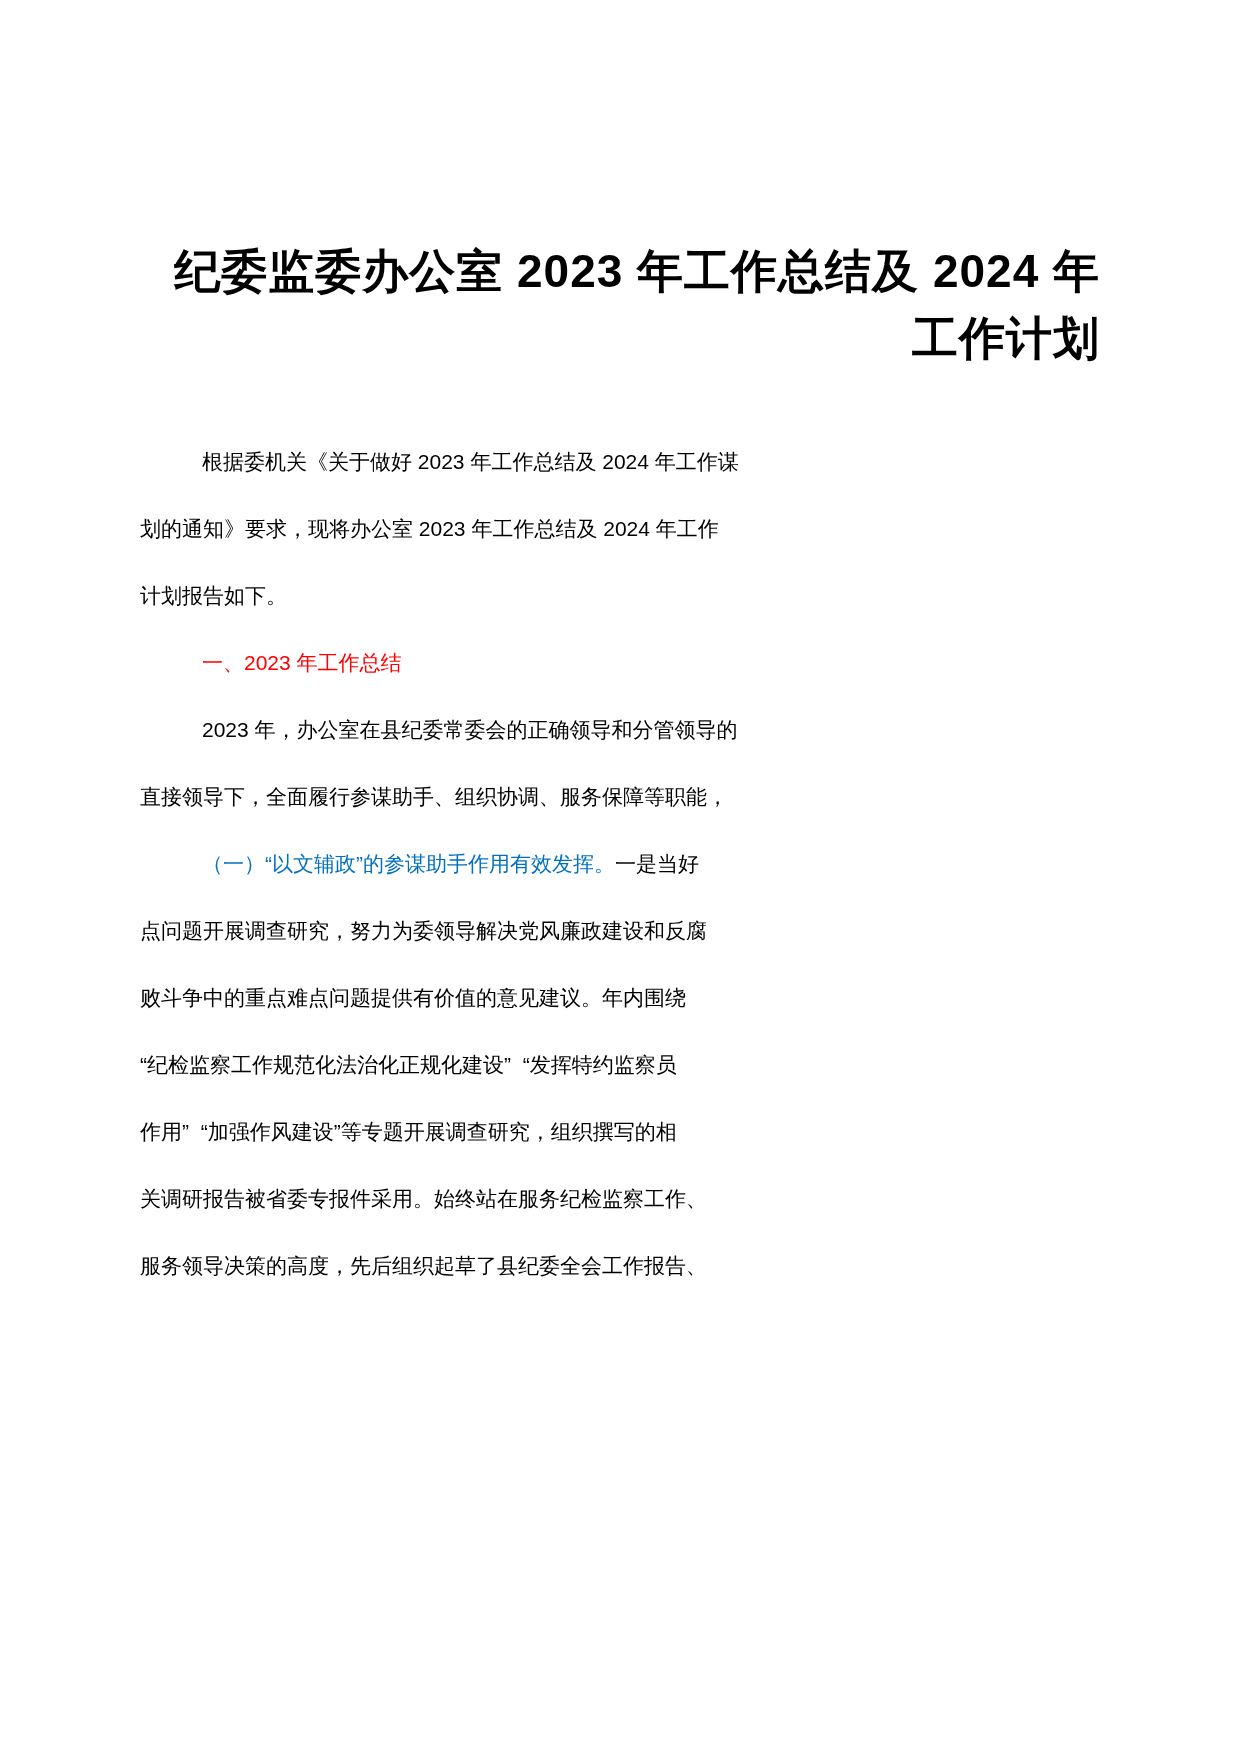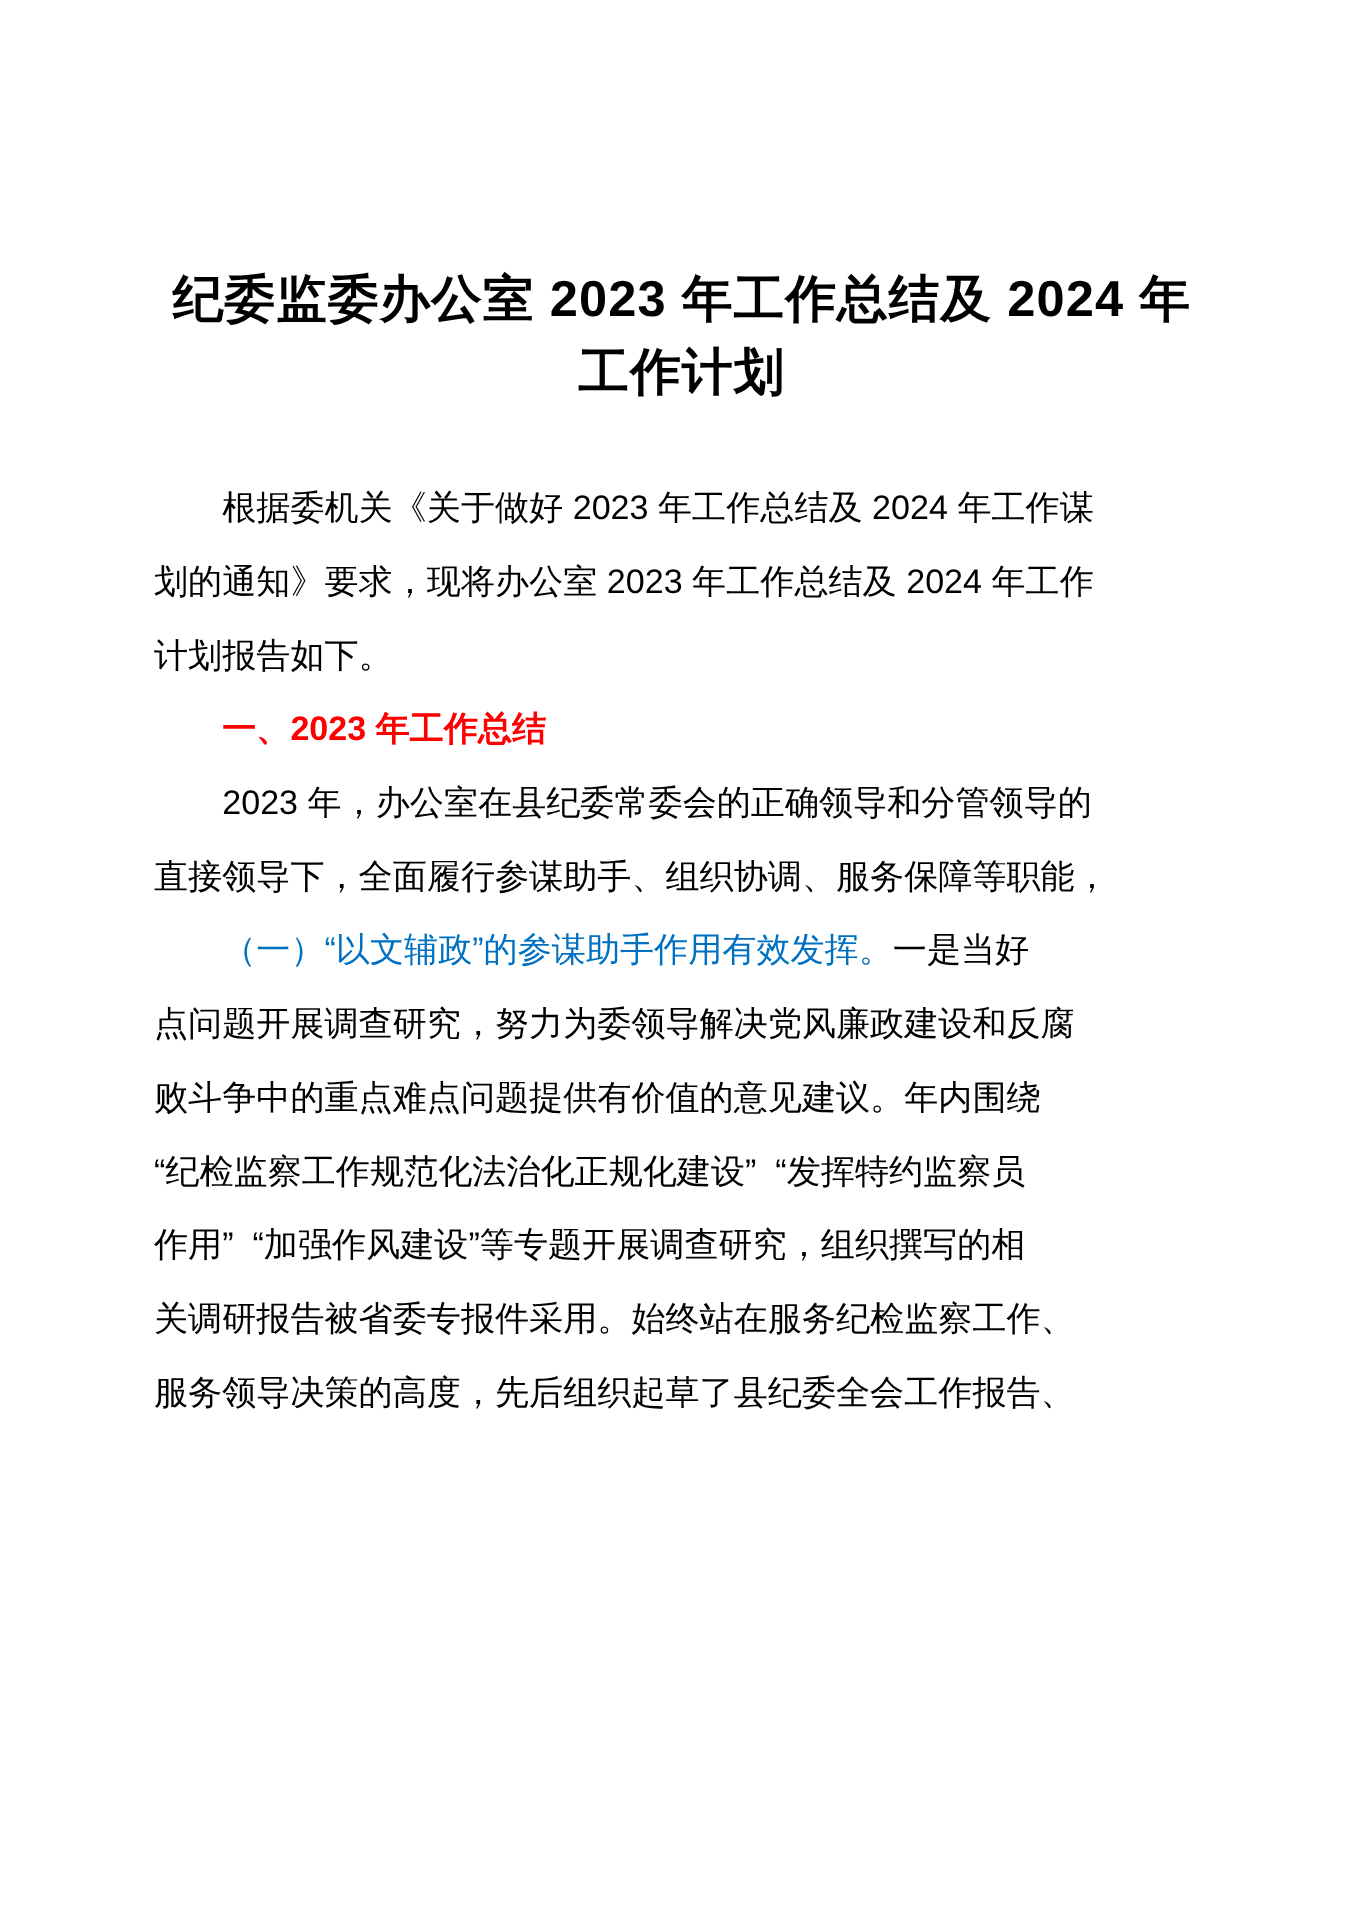--- a/index.html
+++ b/index.html
@@ -19,32 +19,32 @@
   }
   .doc-title {
     text-align: center;
     font-size: 46px;
     line-height: 67px;
     font-weight: bold;
     color: #000000;
     letter-spacing: 1px;
     margin-bottom: 56px;
   }
-  .doc-title .title-line { display: block; white-space: pre; }
+  .doc-title .title-line { display: block; white-space: pre; text-align: right; }
   .body-text { font-size: 31px; line-height: 67px; }
   .line {
     white-space: pre;
-    font-size: 31px;
+    font-size: 21px;
     line-height: 67px;
     color: #000000;
   }
   .line.indent { padding-left: 62px; }
   .red-heading {
     color: #ff0000;
-    font-weight: bold;
+    font-weight: normal;
   }
   .blue-bold {
     color: #0070c0;
     font-weight: normal;
   }
   .black-bold {
     font-weight: normal;
   }
 </style>
 </head>

